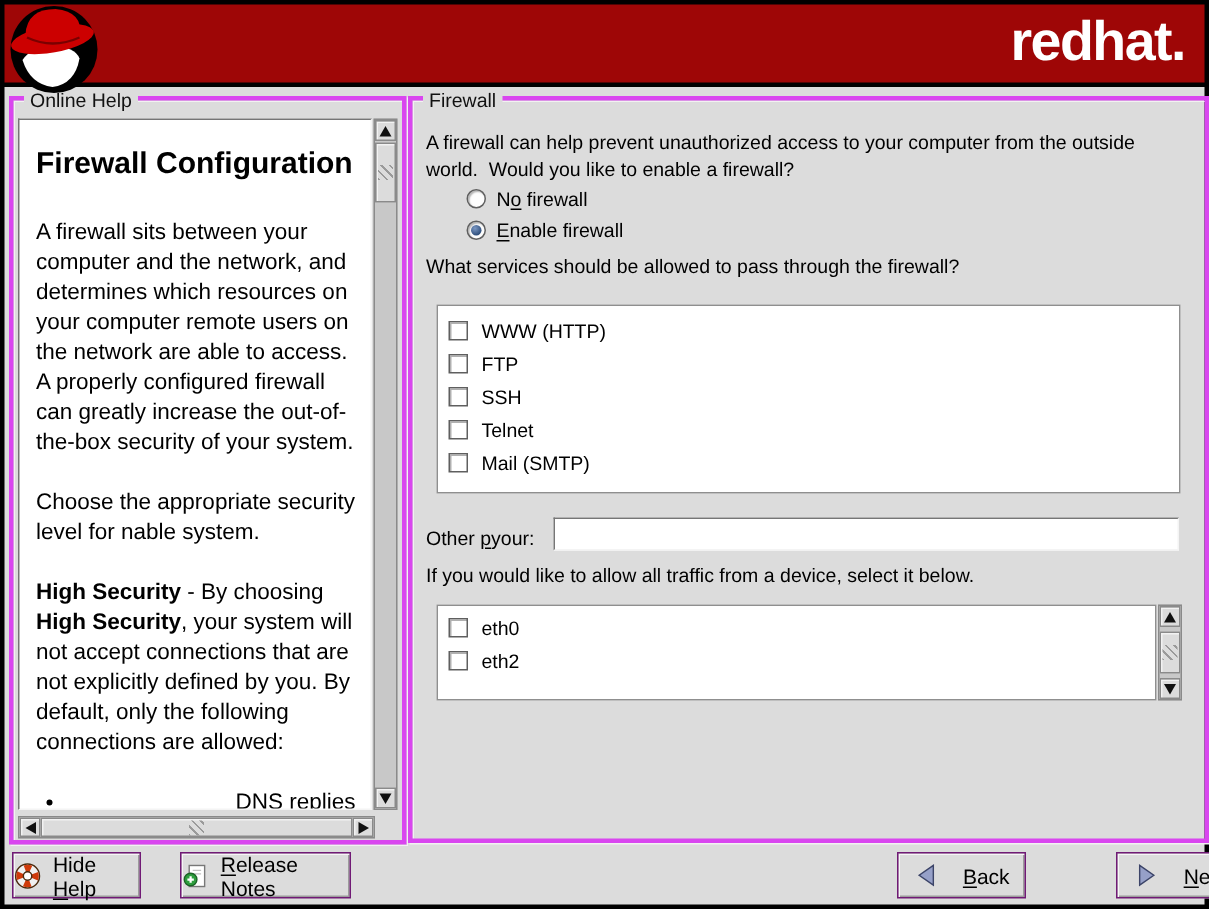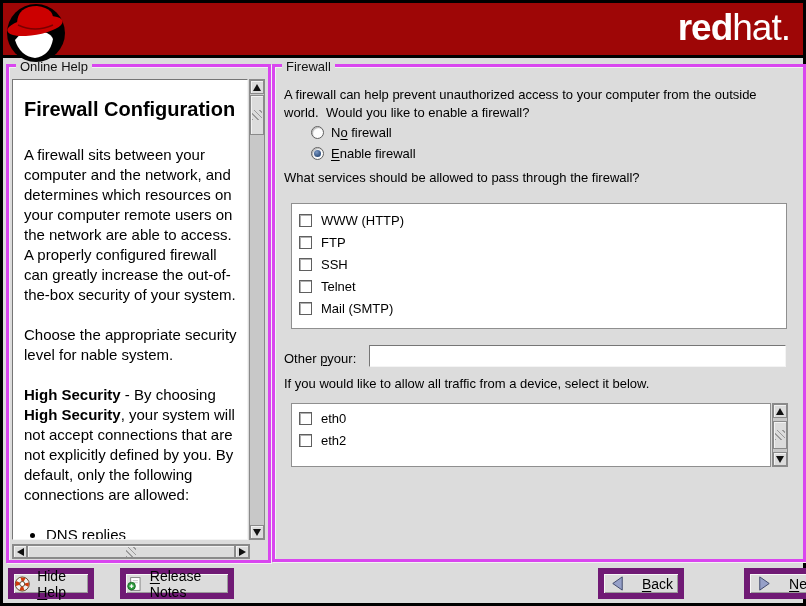--- a/index.html
+++ b/index.html
@@ -7,35 +7,35 @@
     width:806px;height:606px;position:relative;overflow:hidden;
     background:#000;
     font-family:"Liberation Sans", sans-serif;
     -webkit-font-smoothing:antialiased;
   }
   
   .banner{position:absolute;left:3px;top:3px;width:800px;height:52px;background:#9e0606;}
   .logo{position:absolute;left:5px;top:2px;z-index:6;}
   .wordmark{position:absolute;right:16px;top:7px;color:#fff;font-size:37px;letter-spacing:-1px;z-index:5;}
   .wordmark b{font-weight:bold;margin-left:28px;}
-  .wordmark span{font-weight:normal;margin-top:12px;}
+  .wordmark span{font-weight:bold;margin-top:12px;}
   
   .content{position:absolute;left:3px;top:58px;width:800px;height:545px;background:#dcdcdc;}
   
   .frame{position:absolute;border:3px solid #d946ef;box-shadow:inset 1px 1px 0 #f2f2f2,1px 1px 0 #f2f2f2;}
   .frame-label{position:absolute;top:-8px;left:7px;background:#dcdcdc;padding:0 4px;font-size:13px;color:#111;line-height:15px;}
   .help-frame{left:6px;top:64px;width:259px;height:493px;}
   .fw-frame{left:272px;top:64px;width:528px;height:492px;}
   
   .inset{background:#fff;border-top:1px solid #767676;border-left:1px solid #767676;border-bottom:1px solid #f4f4f4;border-right:1px solid #f4f4f4;}
   
   .help-viewport{position:absolute;left:3px;top:12px;width:236px;height:461px;overflow:hidden;padding:16px 10px 0 11px;box-sizing:border-box;}
   .help-viewport h1{font-size:20px;margin:2px 0 24px 0;color:#000;}
   .help-viewport p{font-size:15px;line-height:20px;margin:0 0 20px 0;color:#000;}
-  .help-viewport ul{margin:0 0 3px 8px;padding-left:14px;font-size:15px;line-height:20px;}
+  .help-viewport ul{margin:0 0 3px 8px;padding-left:14px;font-size:15px;line-height:20px;text-align:right;}
   
   .trough{position:absolute;background:#c8c8c8;border:1px solid #8a8a8a;box-sizing:border-box;}
   .vscroll{left:240px;top:12px;width:16px;height:461px;}
   .hscroll{left:3px;top:477px;width:238px;height:15px;}
   .sb-btn{position:absolute;background:#dcdcdc;border:1px solid #8a8a8a;display:flex;align-items:center;justify-content:center;box-sizing:border-box;box-shadow:inset 1px 1px 0 #f2f2f2;}
   .sb-thumb{position:absolute;background:#dcdcdc;border:1px solid #8a8a8a;box-sizing:border-box;box-shadow:inset 1px 1px 0 #f2f2f2;}
   .sb-thumb::after{content:"";position:absolute;left:50%;top:50%;width:10px;height:10px;transform:translate(-50%,-50%);
     background:repeating-linear-gradient(45deg,#9a9a9a 0 1px,transparent 1px 4px);}
   .tri{width:0;height:0;}
   .tri-up{border-left:4px solid transparent;border-right:4px solid transparent;border-bottom:7px solid #101010;}
@@ -54,21 +54,21 @@
   .check-row{display:flex;align-items:center;gap:9px;height:22px;font-size:13px;color:#000;}
   .cb{width:13px;height:13px;background:#fff;border:1px solid #5f5f5f;box-sizing:border-box;box-shadow:inset 1px 1px 0 #b0b0b0;flex:0 0 auto;}
   .ports-label{left:9px;top:283px;}
   .ports-entry{position:absolute;left:94px;top:278px;width:417px;height:22px;box-sizing:border-box;font-size:13px;padding:2px 4px;outline:none;}
   input.inset{border-radius:0;}
   .dev-hint{left:9px;top:308px;}
   .dev-wrap{position:absolute;left:16px;top:336px;width:497px;height:64px;}
   .dev-list{position:absolute;left:0;top:0;width:480px;height:64px;box-sizing:border-box;background:#fff;border:1px solid #8f8f8f;overflow:hidden;padding:3px 0 16px 7px;}
   .dev-scroll{left:481px;top:0;width:16px;height:64px;}
   
-  .btn{position:absolute;top:568px;height:31px;background:#dcdcdc;border:6px solid #701a75;
+  .btn{position:absolute;top:568px;height:31px;background:#dcdcdc;border:1px solid #701a75;
     box-shadow:inset 1px 1px 0 #f6f6f6,inset -1px -1px 0 #9c9c9c;
     display:flex;align-items:center;justify-content:center;font-size:14px;color:#000;cursor:default;box-sizing:border-box;}
   .btn .gap{width:8px;}
   .u{text-decoration:underline;text-underline-offset:2px;}
   .nav-gap{width:16px;}
 </style>
 </head>
 <body>
 
 <div class="banner"></div>

